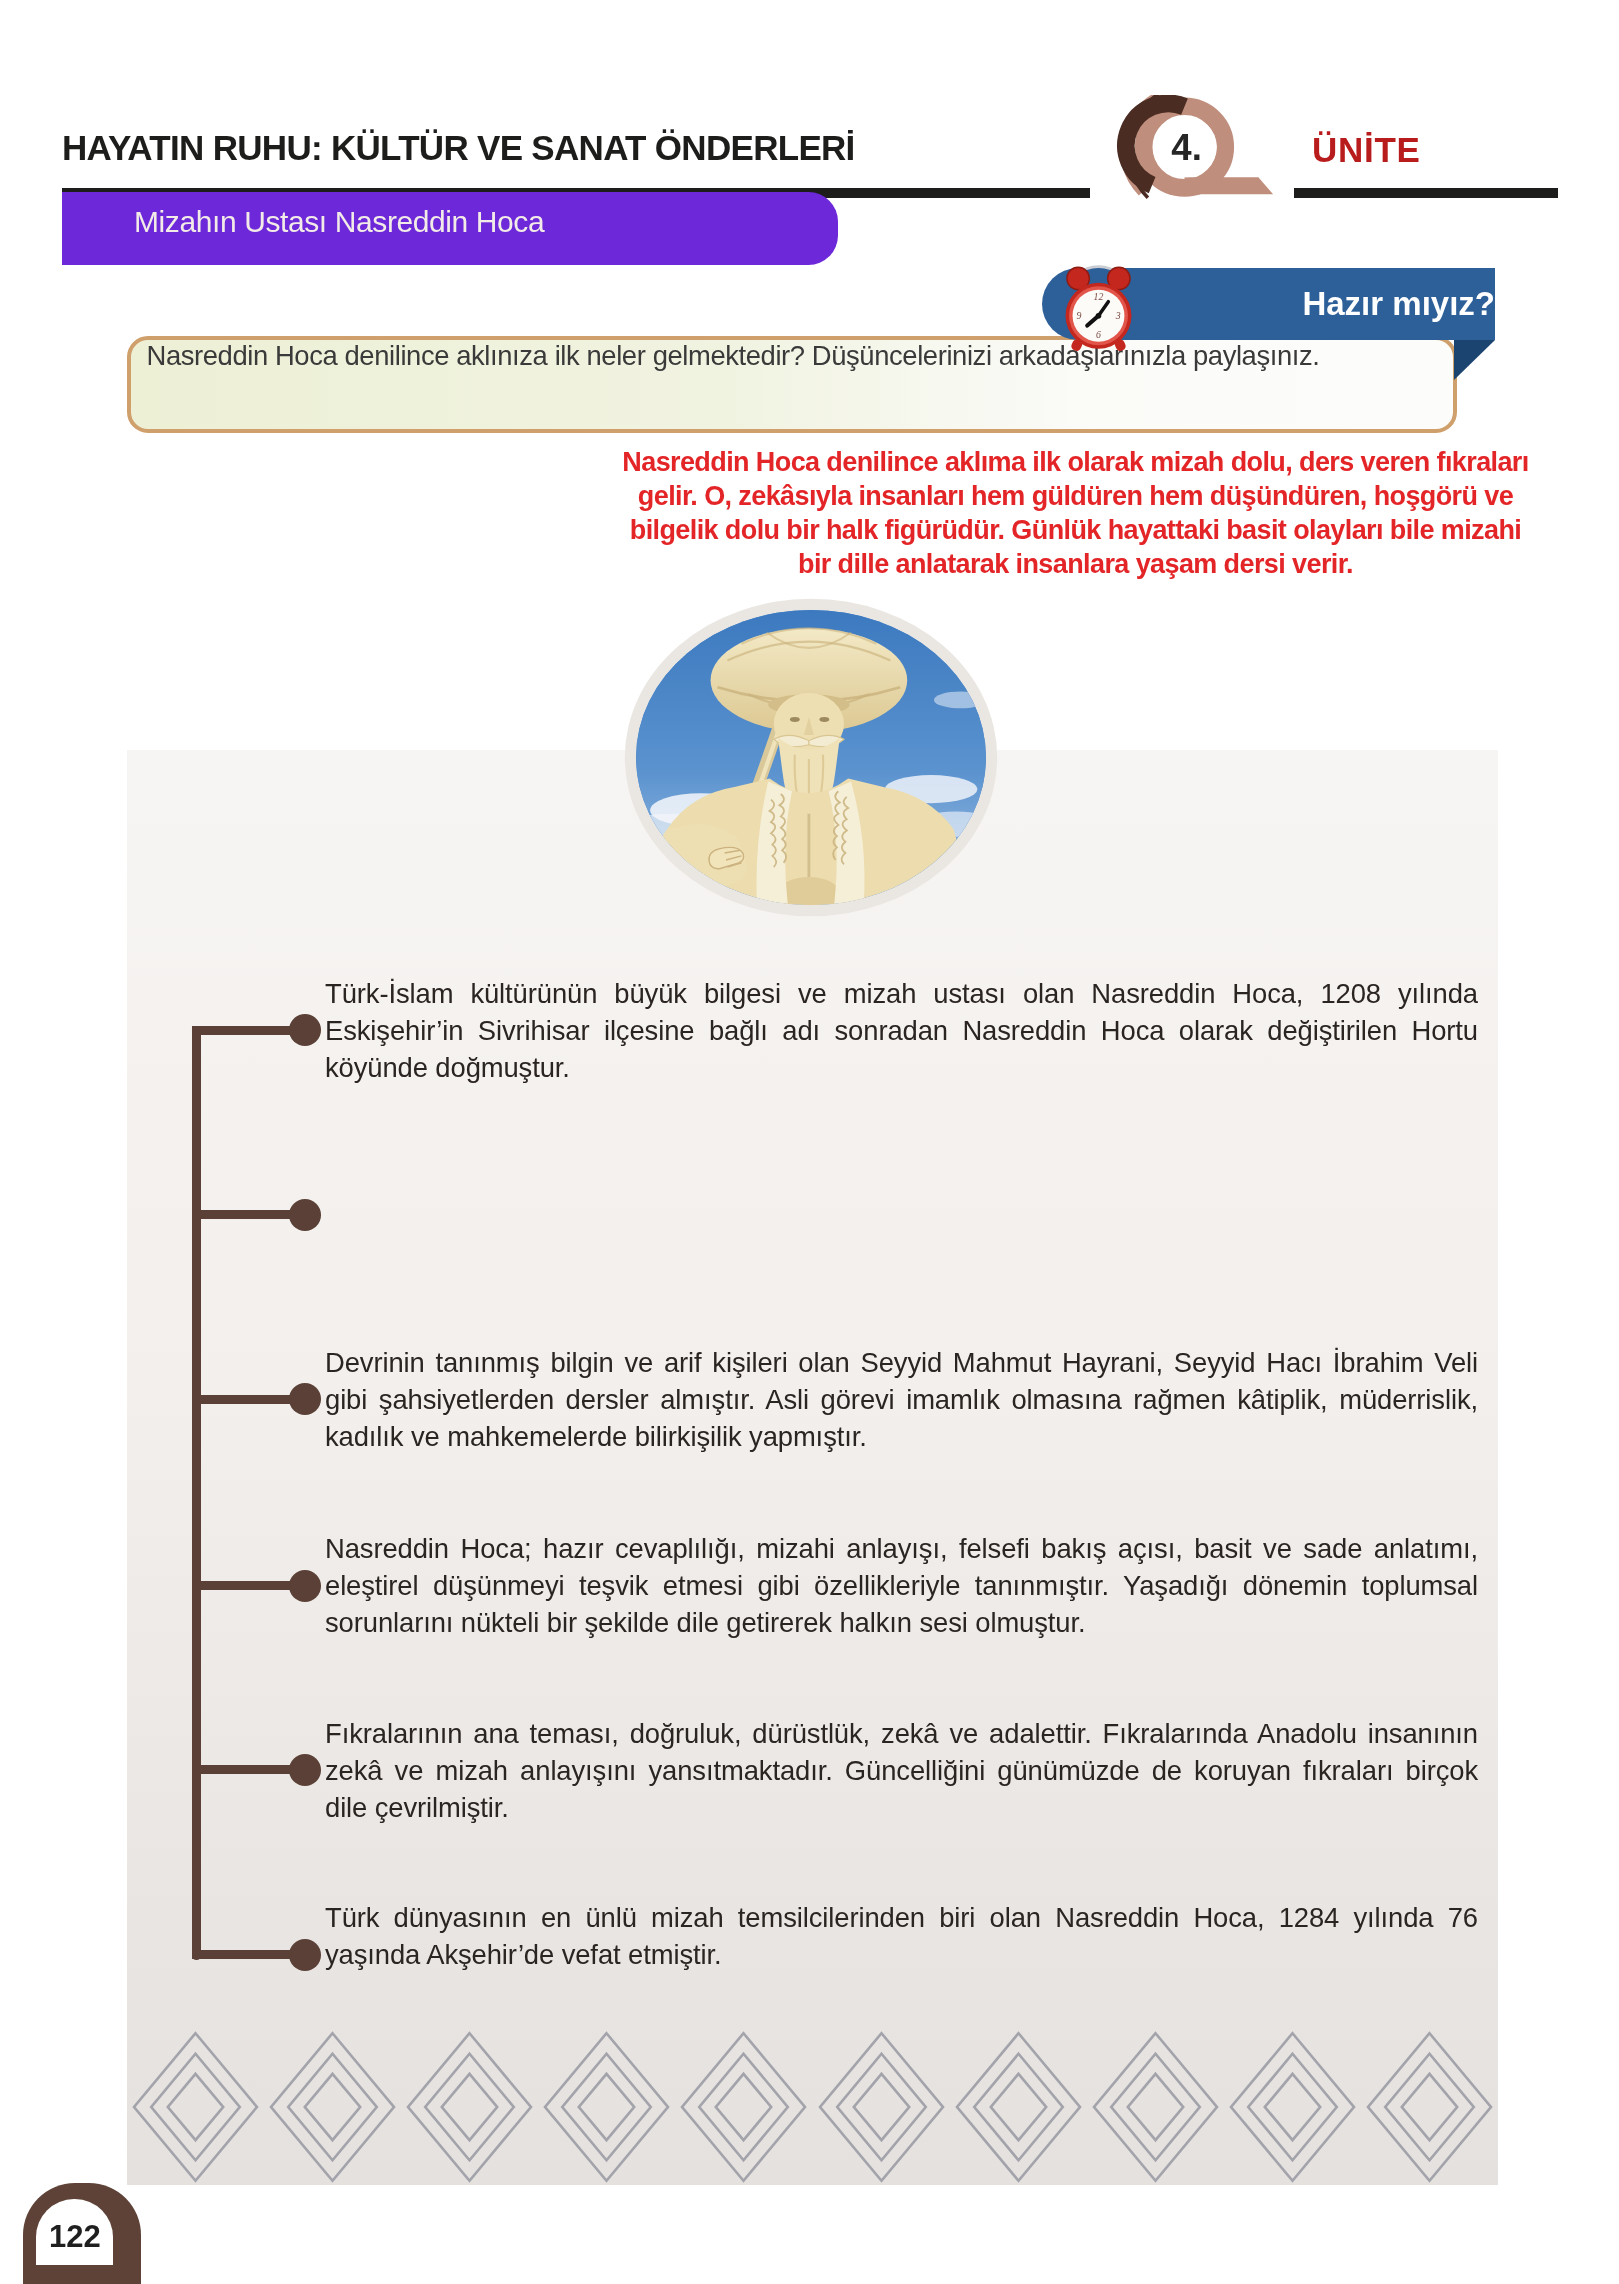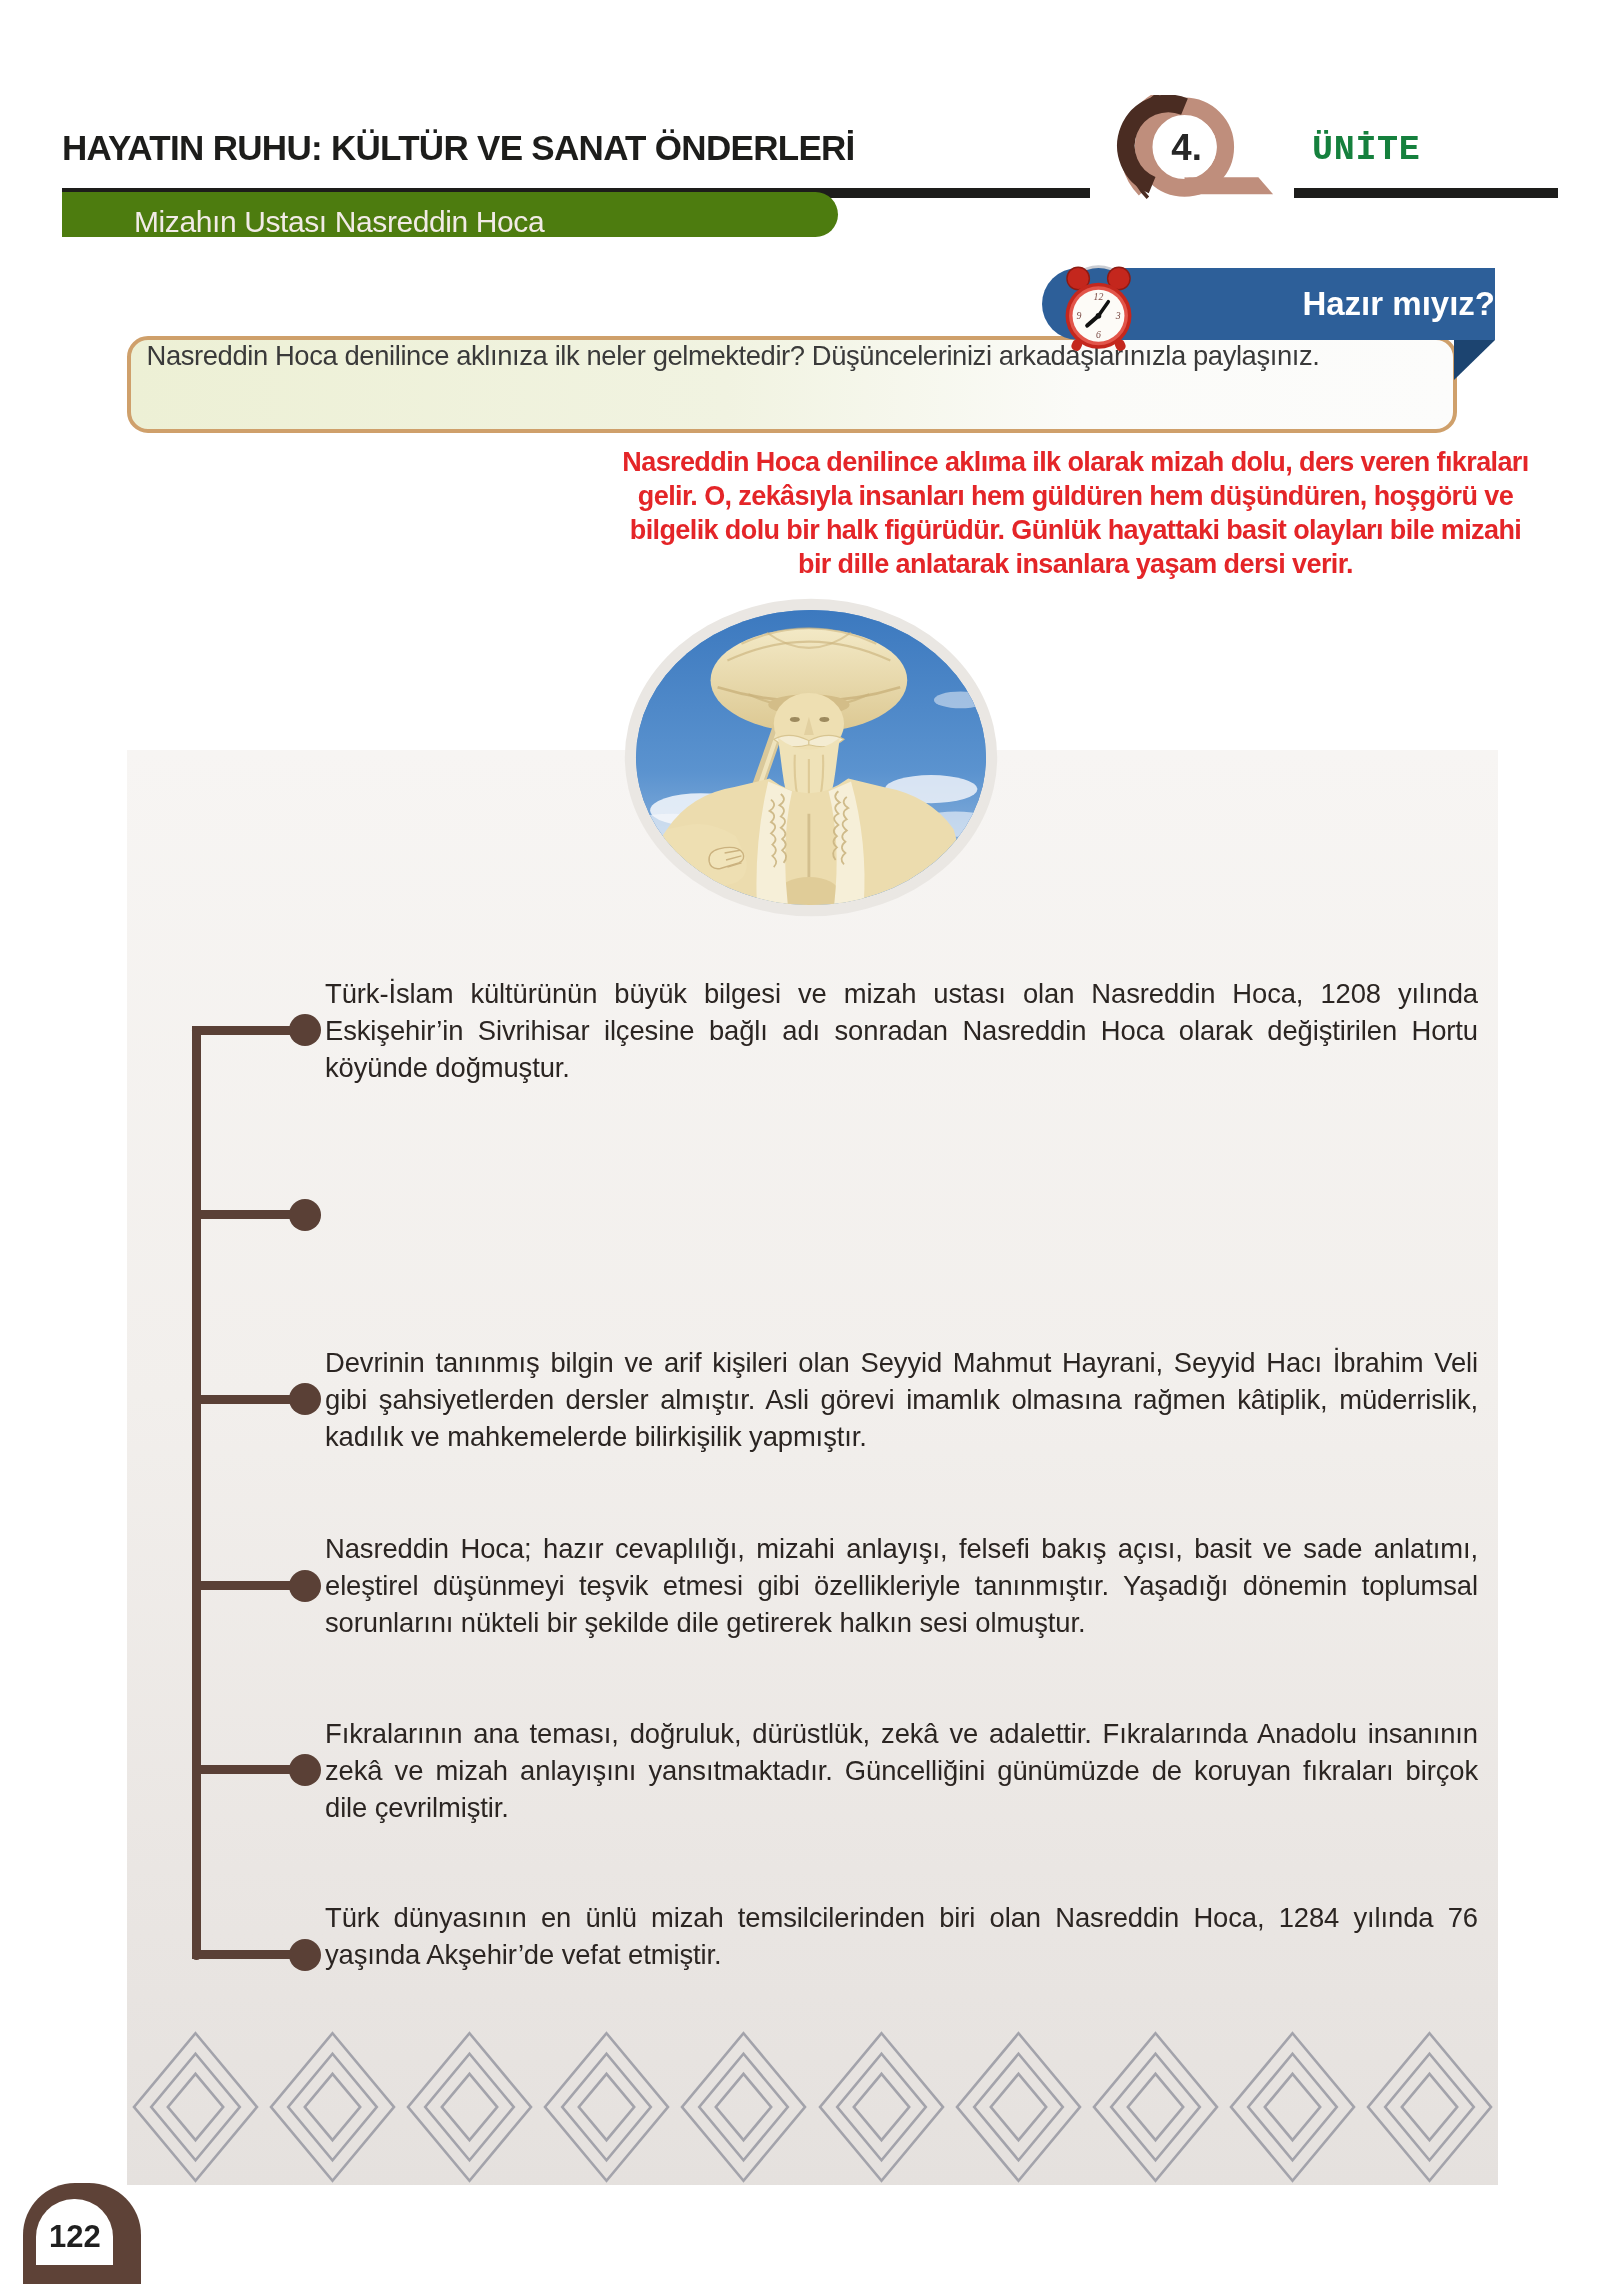--- a/index.html
+++ b/index.html
@@ -2,28 +2,28 @@
 <html style="font-size:11.2px"><head>
 <meta charset="utf-8">
 <style>
   html,body{margin:0;padding:0;background:#ffffff;}
   .page{
     position:relative;width:1620px;height:2284px;background:#ffffff;
     font-family:"Liberation Sans",sans-serif;overflow:hidden;margin-top:25px;
   }
   
   .header-title{position:absolute;left:62px;top:103px;font-size:35px;font-weight:bold;color:#1d1d1b;letter-spacing:-0.7px;white-space:nowrap;}
-  .unit-word{position:absolute;left:1312px;top:105px;font-size:35px;font-weight:bold;color:#15803d;letter-spacing:0.7px;font-family:Liberation Mono, monospace;}
+  .unit-word{position:absolute;left:1312px;top:105px;font-size:35px;font-weight:bold;color:#b91c1c;letter-spacing:0.7px;}
   .rule{position:absolute;top:163px;height:9.8px;background:#1d1d1b;}
   .rule-left{left:62px;width:1028px;}
   .rule-right{left:1294px;width:264px;}
   .spiral{position:absolute;left:1086px;top:70px;width:204px;height:107px;}
   .section-banner{
-    position:absolute;left:62px;top:167px;width:776px;height:45px;
-    background:#4d7c0f;border-radius:0 29.5px 29.5px 0;
+    position:absolute;left:62px;top:167px;width:776px;height:73px;
+    background:#6d28d9;border-radius:0 29.5px 29.5px 0;
   }
   .section-banner span{display:block;padding-left:72px;line-height:59px;font-size:30px;color:#f2ebe7;letter-spacing:-0.4px;}
   
   .question-card{
     position:absolute;left:127px;top:311px;width:1330px;height:97px;box-sizing:border-box;
     border:4.9px solid #cfa06b;border-radius:21px;
     background:linear-gradient(90deg,#edf0d5 0%,#f1f3e1 45%,#fbfbf8 72%,#fcfcfb 100%);
     z-index:1;display:flex;align-items:flex-start;
   }
   .question-card span{padding-left:15.5px;font-size:27.4px;color:#3a3a3a;letter-spacing:-0.4px;}

